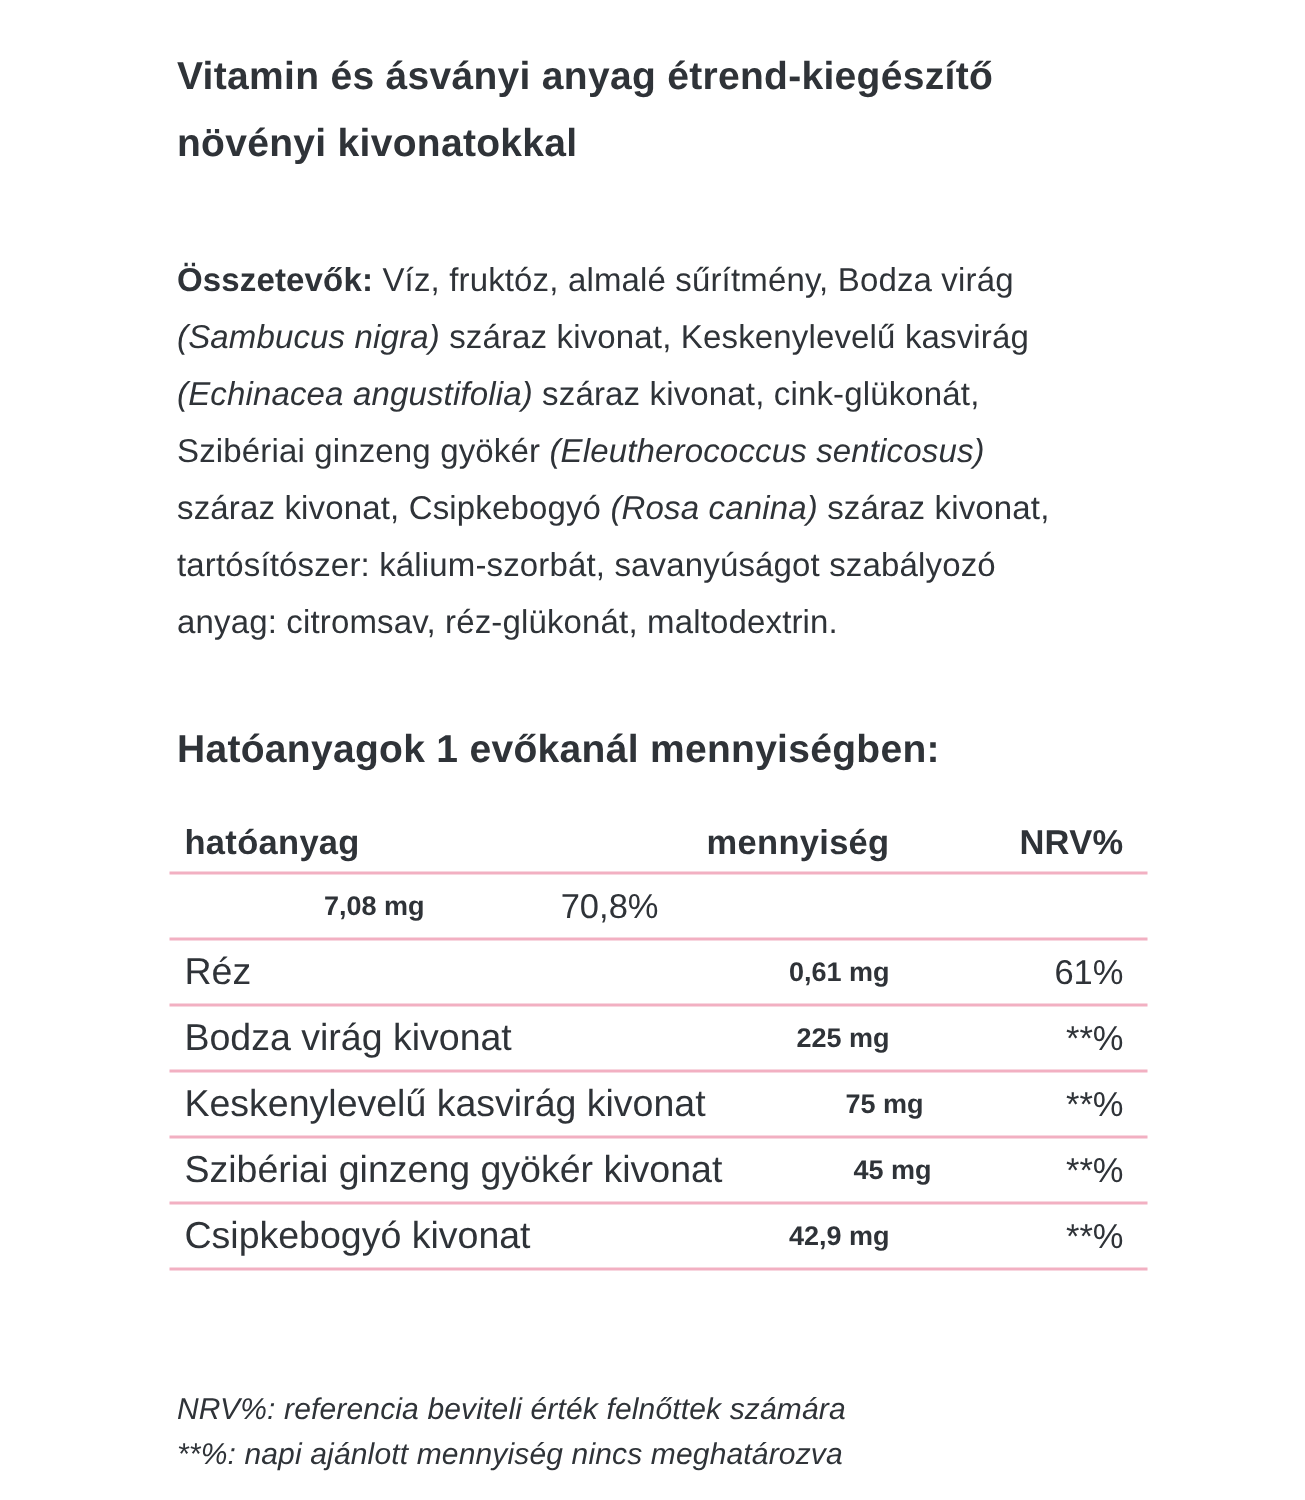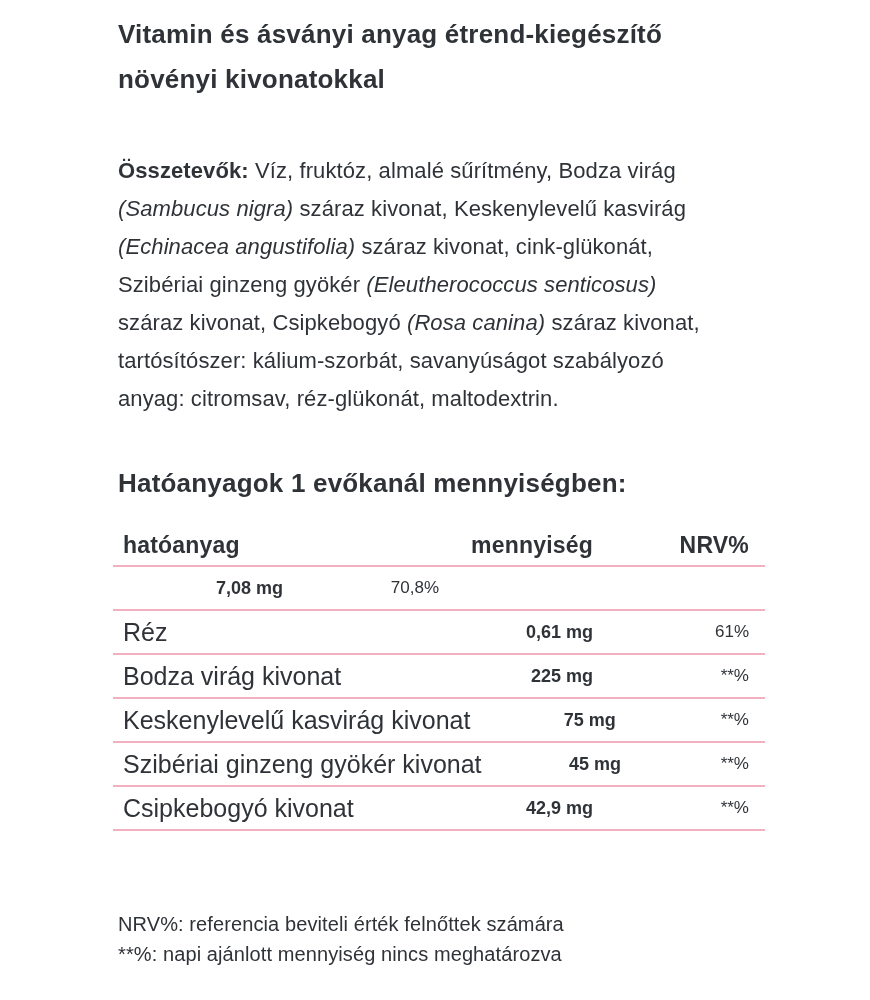--- a/index.html
+++ b/index.html
@@ -8,21 +8,21 @@
     background: #ffffff;
   }
   body {
     width: 870px;
     height: 1000px;
     font-family: "Liberation Sans", sans-serif;
     color: #2f3338;
     overflow: hidden;
   }
   .page {
-    padding: 12px 100px 0 118px;
+    padding: 28px 100px 0 118px;
     box-sizing: border-box;
     width: 826px;
   }
   .title {
     font-size: 26px;
     font-weight: 700;
     line-height: 45px;
     letter-spacing: 0.2px;
     max-width: 610px;
     margin: 0;
@@ -65,33 +65,34 @@
     width: 170px;
     text-align: right;
     font-size: 18px;
     white-space: nowrap;
     font-weight: bold;
   }
   .cell.nrv {
     width: 172px;
     text-align: right;
     padding-right: 16px;
-    font-size: 17px;
+    font-size: 23px;
     white-space: nowrap;
   }
   .trow.head .cell {
     font-weight: 700;
     font-size: 23px;
     letter-spacing: 0.2px;
   }
   .footnotes {
     margin-top: 78px;
     font-size: 20px;
     line-height: 30px;
     letter-spacing: 0.1px;
+    font-style: italic;
   }
 </style>
 </head>
 <body>
 
 <div class="page">
 
   <h1 class="title">Vitamin és ásványi anyag étrend-kiegészítő növényi kivonatokkal</h1>
 
   <p class="ingredients"><span class="seg-bold">Összetevők: </span><span>Víz, fruktóz, almalé sűrítmény, Bodza virág </span><span class="seg-italic">(Sambucus nigra)</span><span> száraz kivonat, Keskenylevelű kasvirág </span><span class="seg-italic">(Echinacea angustifolia)</span><span> száraz kivonat, cink-glükonát, Szibériai ginzeng gyökér </span><span class="seg-italic">(Eleutherococcus senticosus)</span><span> száraz kivonat, Csipkebogyó </span><span class="seg-italic">(Rosa canina)</span><span> száraz kivonat, tartósítószer: kálium-szorbát, savanyúságot szabályozó anyag: citromsav, réz-glükonát, maltodextrin.</span></p>

